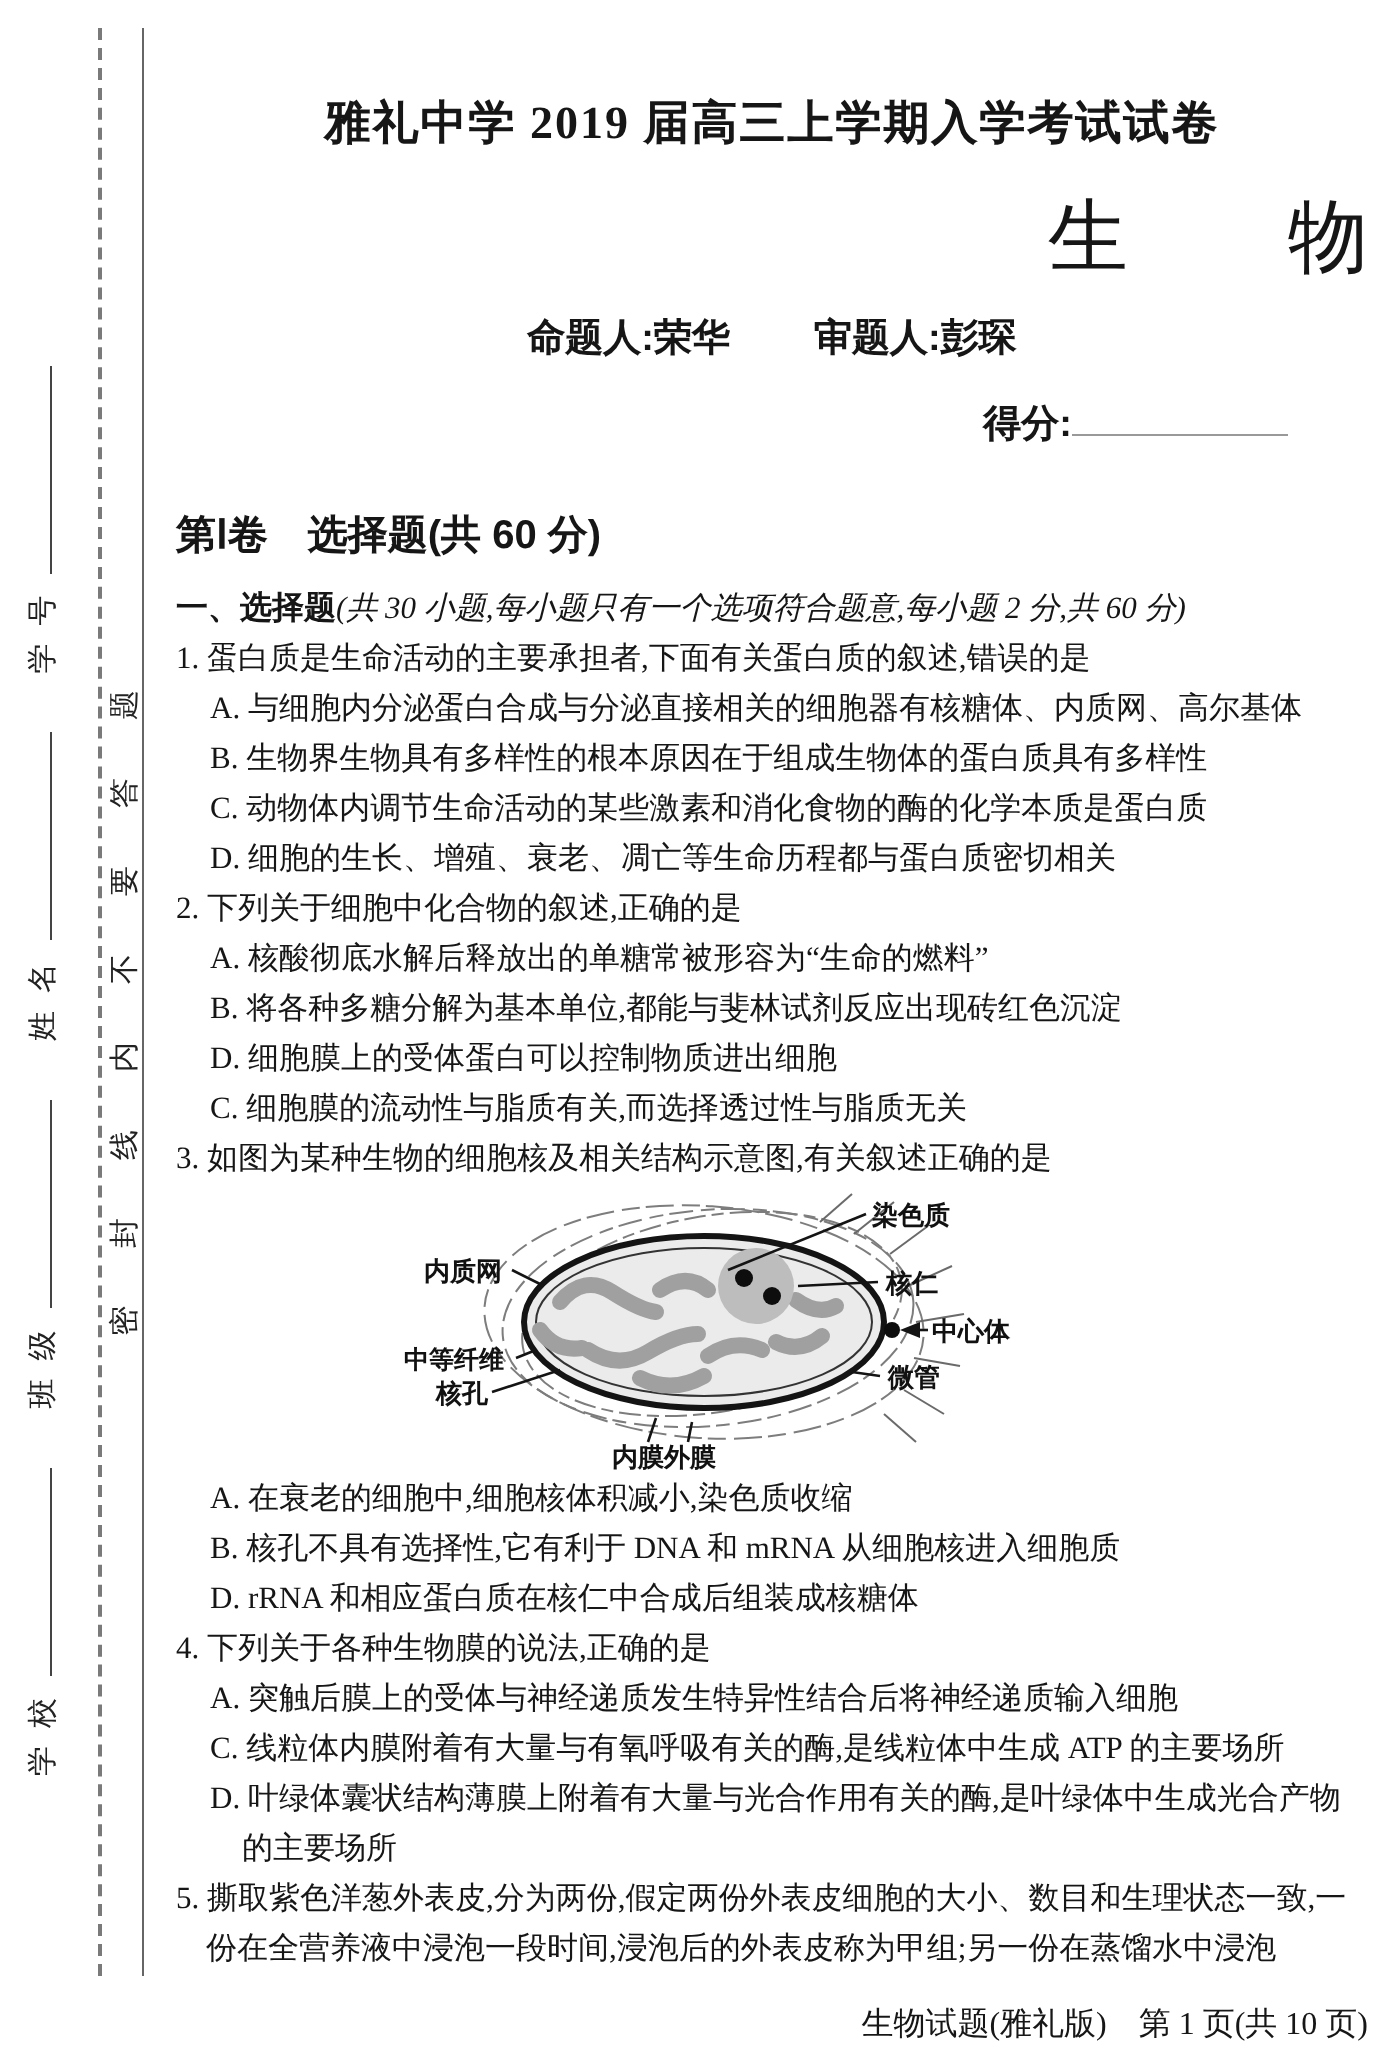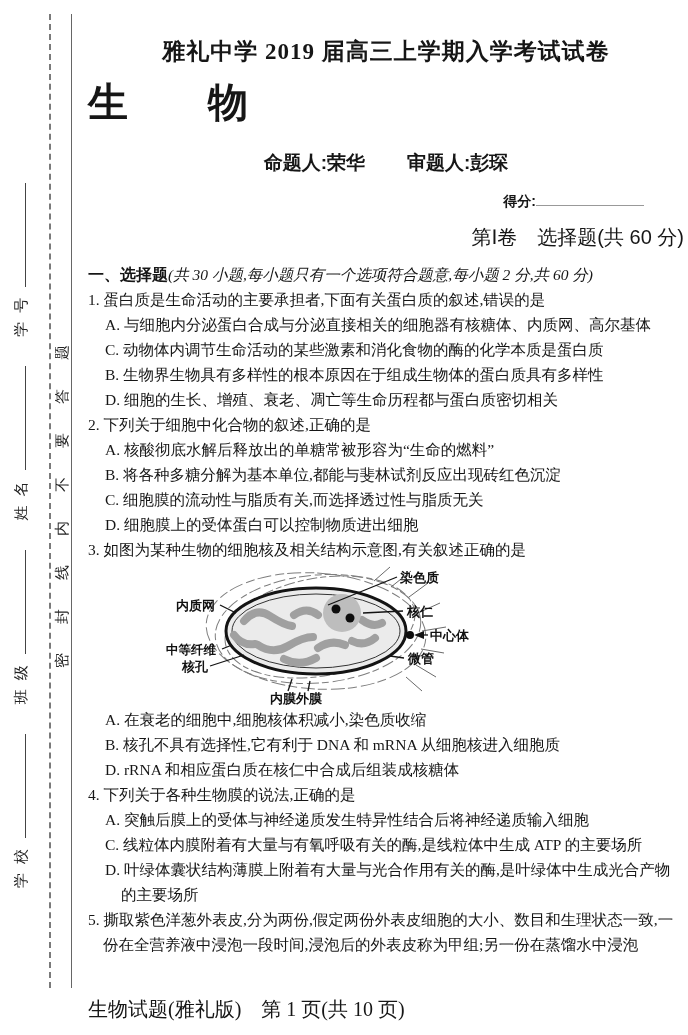--- a/index.html
+++ b/index.html
@@ -12,42 +12,42 @@
   .fld{margin-right:26px;}
   .fld .lbl{letter-spacing:9px;}
   .fld .blank{display:inline-block;width:104px;border-bottom:1.2px solid #444;height:13px;margin-left:2px;}
   .seal-dashed{position:absolute;left:49px;top:14px;height:974px;width:0;border-left:2px dashed #7a7a7a;}
   .seal-solid{position:absolute;left:71px;top:14px;height:974px;width:0;border-left:1.8px solid #666;}
   .seal-text{position:absolute;left:53px;top:668px;width:360px;transform:rotate(-90deg);
     transform-origin:0 0;font-size:15px;letter-spacing:29px;white-space:nowrap;color:#222;}
 
   
   main{position:absolute;left:88px;top:0;width:596px;height:1035px;}
-  .h-school{margin:4px;padding-top:32px;text-align:center;font-size:23px;font-weight:bold;letter-spacing:1px;}
-  .h-subject{margin-top:8px;text-align:left;font-size:40px;font-weight:bold;
+  .h-school{margin:14px;padding-top:32px;text-align:center;font-size:23px;font-weight:bold;letter-spacing:1px;}
+  .h-subject{margin-top:8px;text-align:right;font-size:40px;font-weight:normal;
     font-family:"Liberation Sans",sans-serif;}
-  .h-authors{margin-top:20px;text-align:center;font-size:19px;font-weight:bold;
+  .h-authors{margin-top:10px;text-align:center;font-size:19px;font-weight:bold;
     font-family:"Liberation Sans",sans-serif;}
   .h-authors .gap{display:inline-block;width:42px;}
   .h-instr{margin-top:13px;text-align:center;font-size:15.5px;}
-  .score-row{margin-top:17px;text-align:right;padding-right:40px;font-size:14px;font-weight:bold;
+  .score-row{margin-top:17px;text-align:right;padding-right:40px;font-size:19px;font-weight:bold;
     font-family:"Liberation Sans",sans-serif;}
   .score-line{display:inline-block;width:108px;border-bottom:1.6px solid #999;height:5px;}
-  .part-title{margin-top:13px;text-align:right;font-size:20px;font-weight:normal;
+  .part-title{margin-top:29px;text-align:left;font-size:20px;font-weight:bold;
     font-family:"Liberation Sans",sans-serif;}
   .intro{margin-top:11px;font-size:15.5px;line-height:25px;}
   .intro .b{font-weight:bold;font-family:"Liberation Sans",sans-serif;font-size:16px;margin-top:23px;}
   .intro .k{font-style:italic;}
   .q{font-size:15.5px;line-height:25px;}
   .stem{padding-left:15px;text-indent:-15px;}
   .opt{padding-left:33px;text-indent:-16px;}
-  .figure{margin:3px 0 2px 78px;width:310px;height:140px;}
+  .figure{margin:3px 0 2px 114px;width:310px;height:140px;}
   .figure svg text{font-family:"Liberation Sans",sans-serif;font-weight:bold;font-size:13px;fill:#111;}
   .figure svg text.small{font-size:12.5px;}
-  .page-footer{position:absolute;left:0;bottom:12px;width:596px;text-align:left;font-size:20px;}
+  .page-footer{position:absolute;left:0;bottom:12px;width:596px;text-align:right;font-size:16px;}
 </style>
 </head>
 <body>
 
 <div class="page">
 
   <aside>
     <div class="stu-line">
       <span class="fld"><span class="lbl">学校</span><span class="blank"></span></span>
       <span class="fld"><span class="lbl">班级</span><span class="blank"></span></span>
@@ -70,31 +70,31 @@
     </div>
 
     <div class="part-title">第Ⅰ卷　选择题(共 60 分)</div>
     <div class="intro">
       <span class="b">一、选择题</span><span class="k">(共 30 小题,每小题只有一个选项符合题意,每小题 2 分,共 60 分)</span>
     </div>
 
     <div class="q">
       <div class="stem"><span>1.</span> <span>蛋白质是生命活动的主要承担者,下面有关蛋白质的叙述,错误的是</span></div>
       <div class="opt">A. 与细胞内分泌蛋白合成与分泌直接相关的细胞器有核糖体、内质网、高尔基体</div>
+      <div class="opt">B. 生物界生物具有多样性的根本原因在于组成生物体的蛋白质具有多样性</div>
       <div class="opt">C. 动物体内调节生命活动的某些激素和消化食物的酶的化学本质是蛋白质</div>
-      <div class="opt">B. 生物界生物具有多样性的根本原因在于组成生物体的蛋白质具有多样性</div>
       <div class="opt">D. 细胞的生长、增殖、衰老、凋亡等生命历程都与蛋白质密切相关</div>
     </div>
 
     <div class="q">
       <div class="stem"><span>2.</span> <span>下列关于细胞中化合物的叙述,正确的是</span></div>
       <div class="opt">A. 核酸彻底水解后释放出的单糖常被形容为“生命的燃料”</div>
       <div class="opt">B. 将各种多糖分解为基本单位,都能与斐林试剂反应出现砖红色沉淀</div>
+      <div class="opt">D. 细胞膜上的受体蛋白可以控制物质进出细胞</div>
       <div class="opt">C. 细胞膜的流动性与脂质有关,而选择透过性与脂质无关</div>
-      <div class="opt">D. 细胞膜上的受体蛋白可以控制物质进出细胞</div>
     </div>
 
     <div class="q">
       <div class="stem"><span>3.</span> <span>如图为某种生物的细胞核及相关结构示意图,有关叙述正确的是</span></div>
 
       <div class="figure">
         <svg viewBox="0 0 310 140" width="310" height="140">
           <g stroke="#7d7d7d" stroke-width="1" fill="none">
             <ellipse cx="152" cy="64" rx="103" ry="54" transform="rotate(-5 152 64)" stroke-dasharray="12 4 7 3"></ellipse>
             <ellipse cx="150" cy="66" rx="110" ry="58" transform="rotate(4 150 66)" stroke-dasharray="9 3 14 4"></ellipse>

